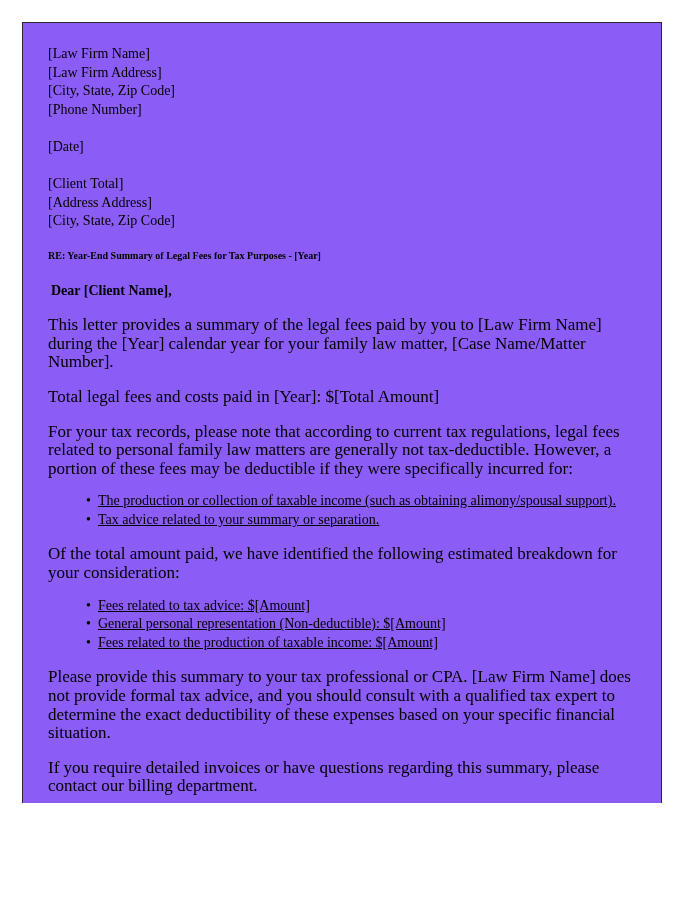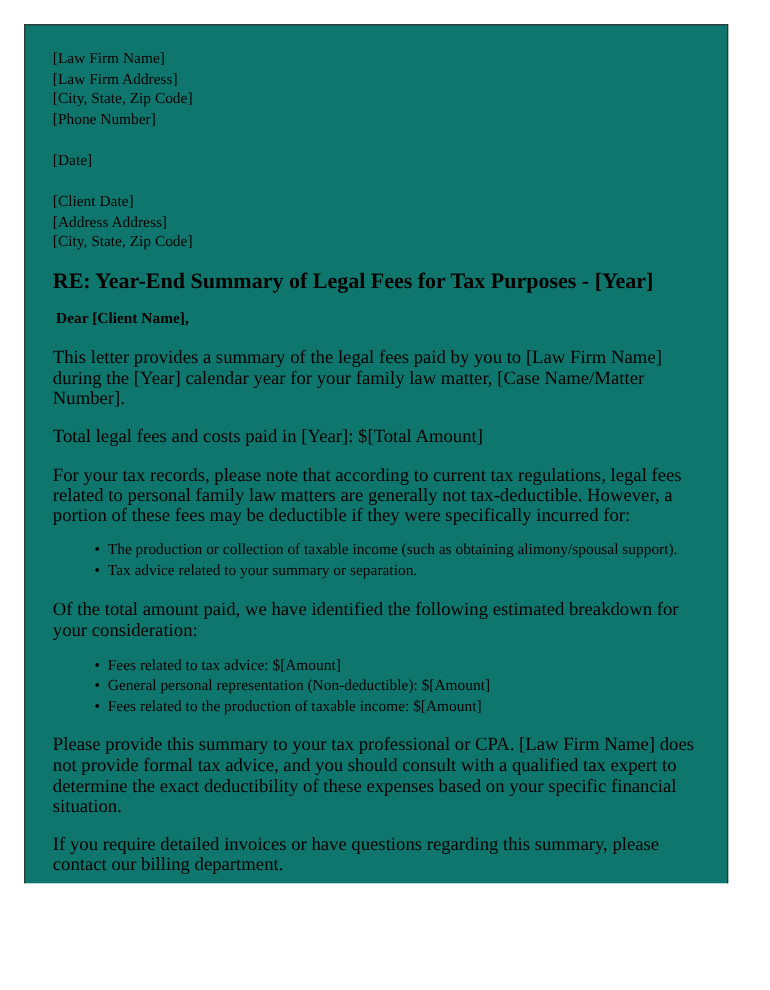--- a/index.html
+++ b/index.html
@@ -17,42 +17,42 @@
     overflow: hidden;
   }
 
   
   #document-page {
     position: absolute;
     left: 22px;
     top: 22px;
     width: 640px;
     height: 781px;
-    background: #0f766e;
+    background: #8b5cf6;
     border: 1px solid #2b2b2b;
     border-bottom: none;
     overflow: hidden;
   }
 
   .page-inner {
     padding: 22px 28px 0 25px;
   }
 
   
   .addr-block {
     font-size: 14px;
     line-height: 18.6px;
     margin: 0;
   }
   .addr-block .line { white-space: pre; }
 
   .spacer-line { height: 18.6px; }
 
   .subject-line {
-    font-size: 20px;
+    font-size: 10px;
     line-height: 18.6px;
     font-weight: bold;
     margin: 16px 0 0 0;
   }
 
   .salutation {
     font-size: 14px;
     line-height: 18.6px;
     margin: 16px 0 4px 3px;
     font-weight: bold;
@@ -62,20 +62,21 @@
     font-size: 17px;
     line-height: 18.6px;
     margin: 16px 0 0 0;
     text-align: left;
   }
 
   ul.doc-list {
     margin: 14px 0 0 0;
     padding: 0 0 0 38px;
     list-style: none;
+    text-decoration: underline;
   }
   ul.doc-list li {
     font-size: 14px;
     line-height: 18.6px;
     position: relative;
     padding-left: 12px;
     margin: 0;
   }
   ul.doc-list li::before {
     content: "\2022";
@@ -107,21 +108,21 @@
 
     <div class="spacer-line"></div>
 
     <div class="addr-block">
       <div class="line">[Date]</div>
     </div>
 
     <div class="spacer-line"></div>
 
     <div class="addr-block">
-      <div class="line">[Client Date]</div>
+      <div class="line">[Client Total]</div>
       <div class="line">[Address Address]</div>
       <div class="line">[City, State, Zip Code]</div>
     </div>
 
     <div class="subject-line">RE: Year-End Summary of Legal Fees for Tax Purposes - [Year]</div>
 
     <div class="salutation">Dear [Client Name],</div>
 
     <p class="para">This letter provides a summary of the legal fees paid by you to [Law Firm Name] during the [Year] calendar year for your family law matter, [Case Name/Matter Number].</p>
 

